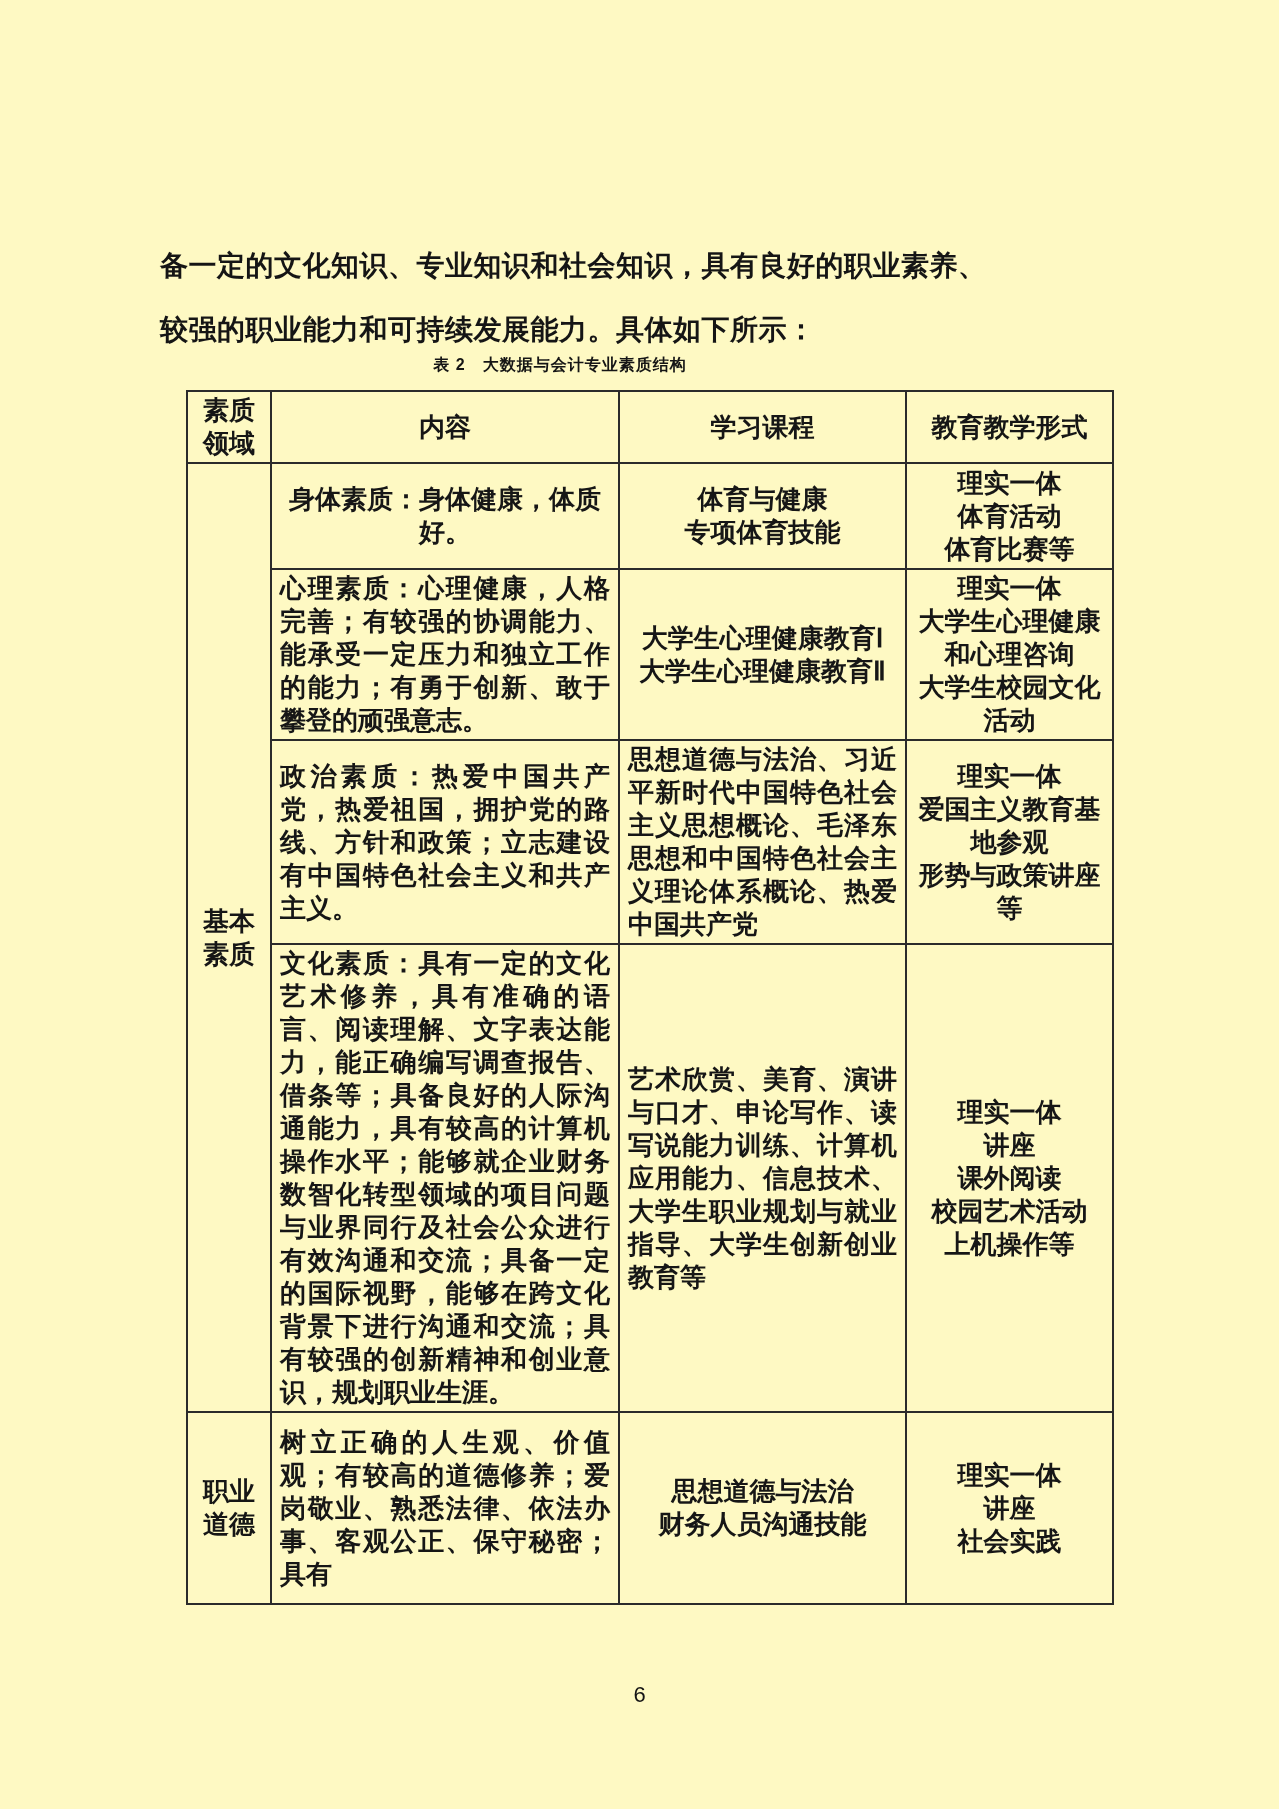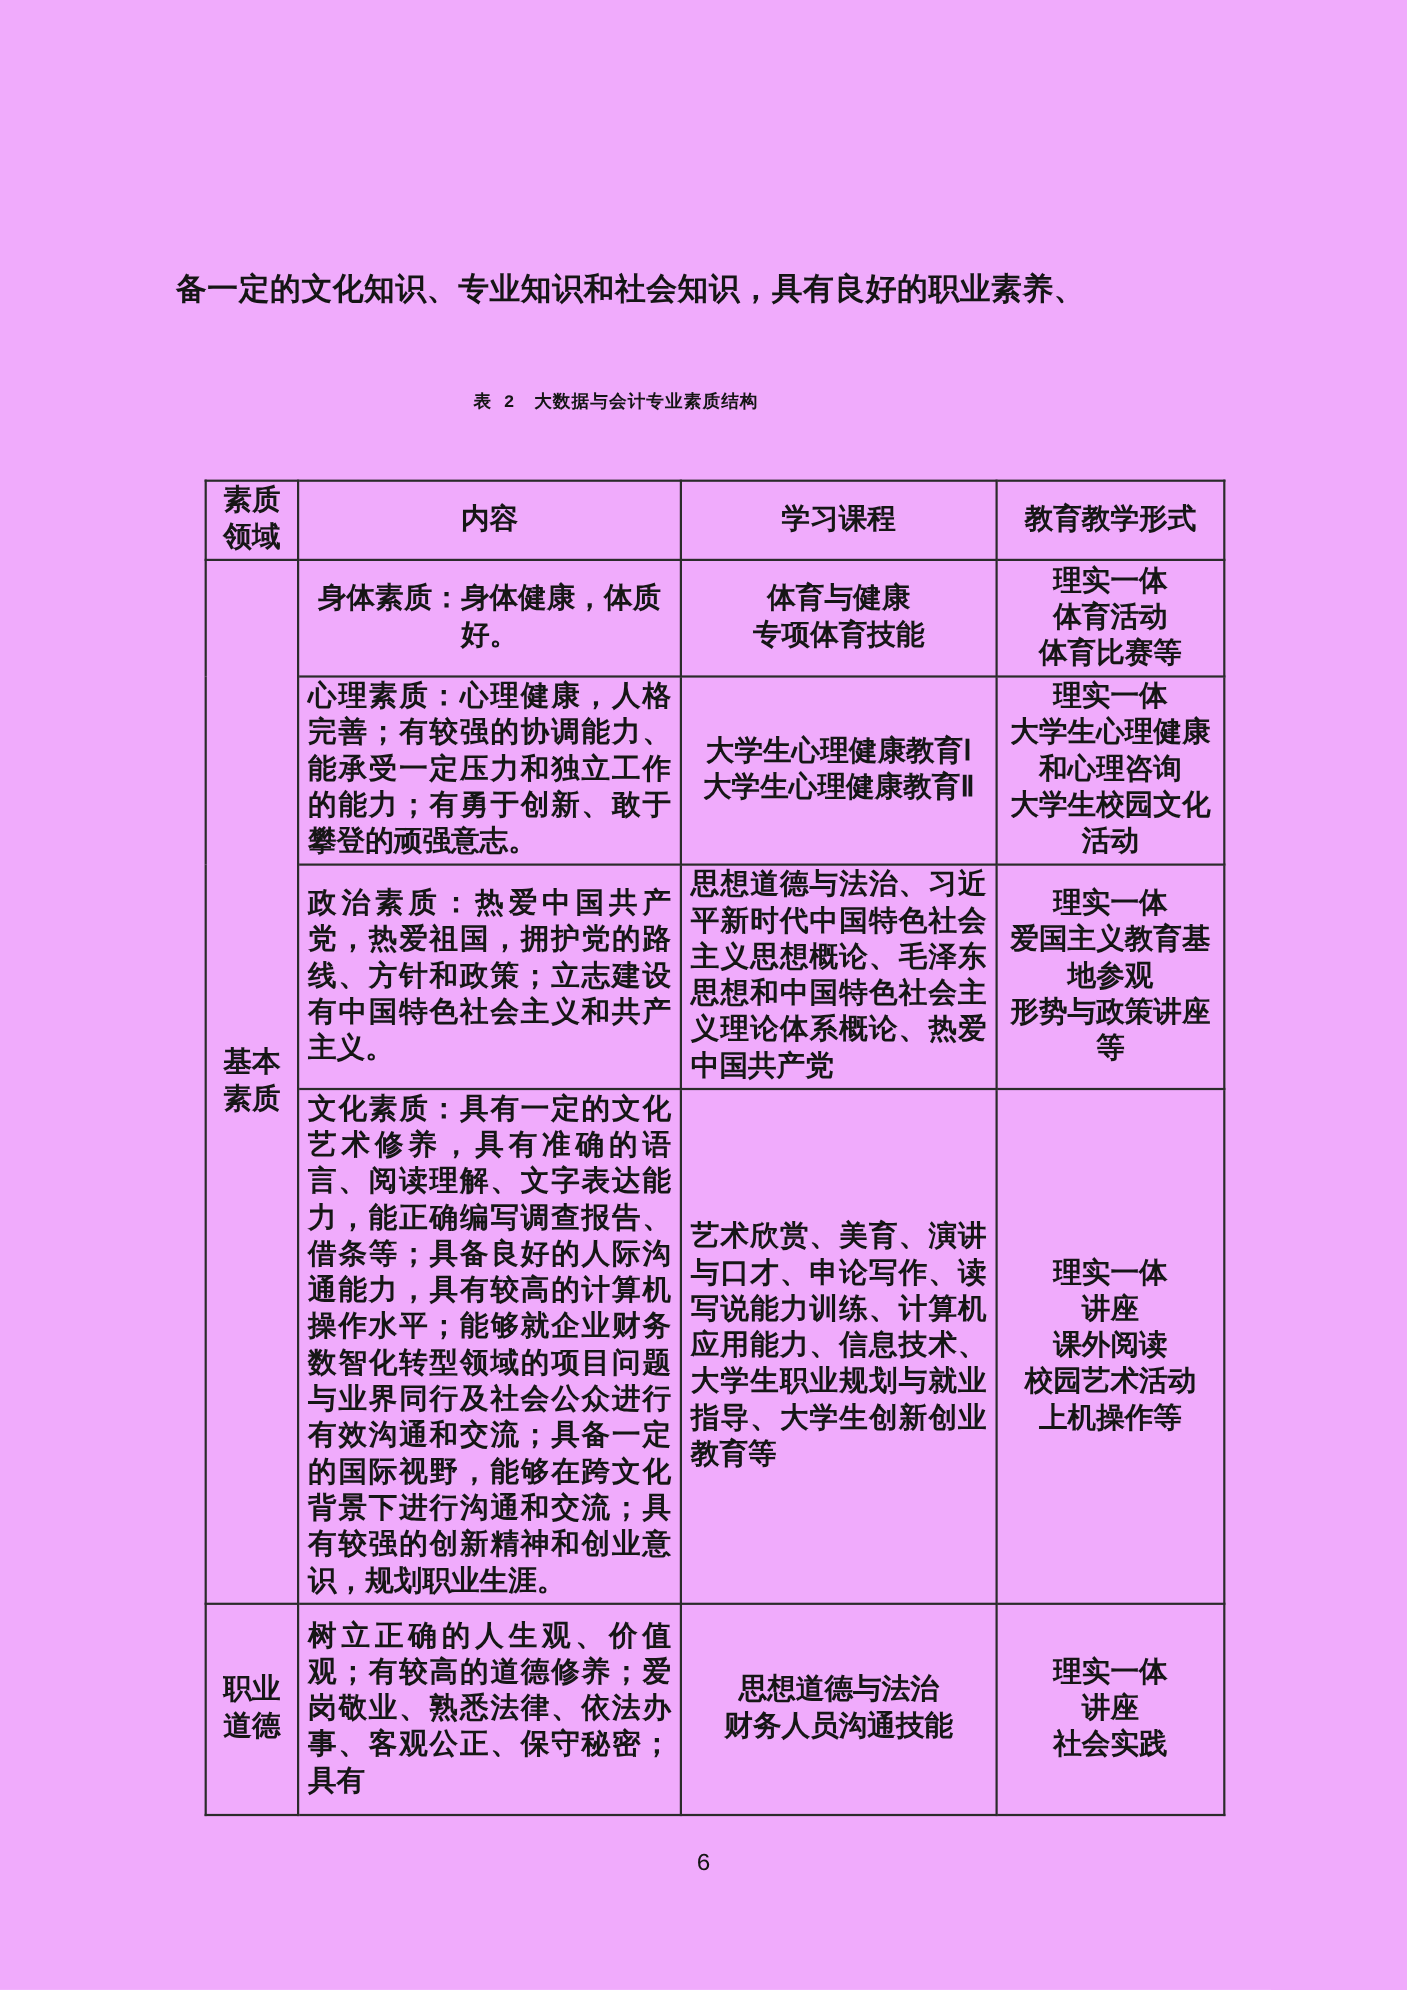--- a/index.html
+++ b/index.html
@@ -1,21 +1,21 @@
 <!DOCTYPE html>
 <html><head>
 <meta charset="utf-8">
 <style>
   html,body { margin:0; padding:0; background:#ffffff; }
   .page {
     position:relative;
     width:1279px;
     height:1809px;
-    background:#f0abfc;
-    font-family:Liberation Mono, monospace;
+    background:#fef9c3;
+    font-family:Liberation Sans, sans-serif;
     color:#151515;
     overflow:hidden;
   }
   .intro {
     position:absolute;
     left:160px;
     top:234px;
     width:800px;
     font-size:28px;
     font-weight:bold;
@@ -30,21 +30,21 @@
     width:800px;
     text-align:center;
     font-size:16px;
     font-weight:bold;
     white-space:nowrap;
     letter-spacing:1px;
   }
   table.doc-table {
     position:absolute;
     left:186px;
-    top:436px;
+    top:390px;
     border-collapse:collapse;
     table-layout:fixed;
     font-size:26px;
     font-weight:bold;
     color:#161616;
   }
   .doc-table th, .doc-table td {
     border:2px solid #2b2b2b;
     padding:2px 8px;
     vertical-align:middle;
@@ -66,20 +66,21 @@
     font-weight:normal;
   }
 </style>
 </head>
 <body>
 
 <div class="page">
 
   <div class="intro">
     <div class="line">备一定的文化知识、专业知识和社会知识，具有良好的职业素养、</div>
+    <div class="line">较强的职业能力和可持续发展能力。具体如下所示：</div>
   </div>
 
   <div class="caption">表 2　大数据与会计专业素质结构</div>
 
   <table class="doc-table">
     <colgroup>
       <col style="width:84px">
       <col style="width:348px">
       <col style="width:287px">
       <col style="width:207px">

